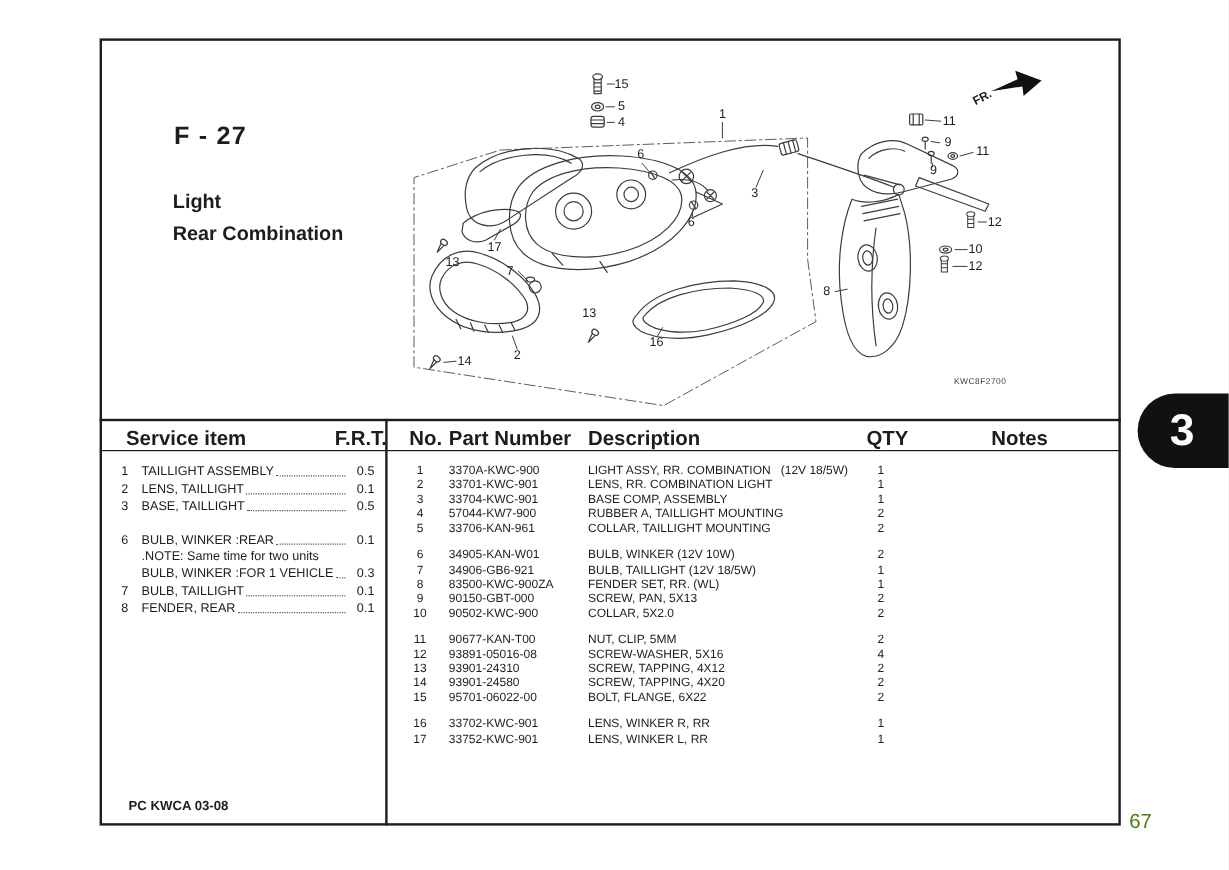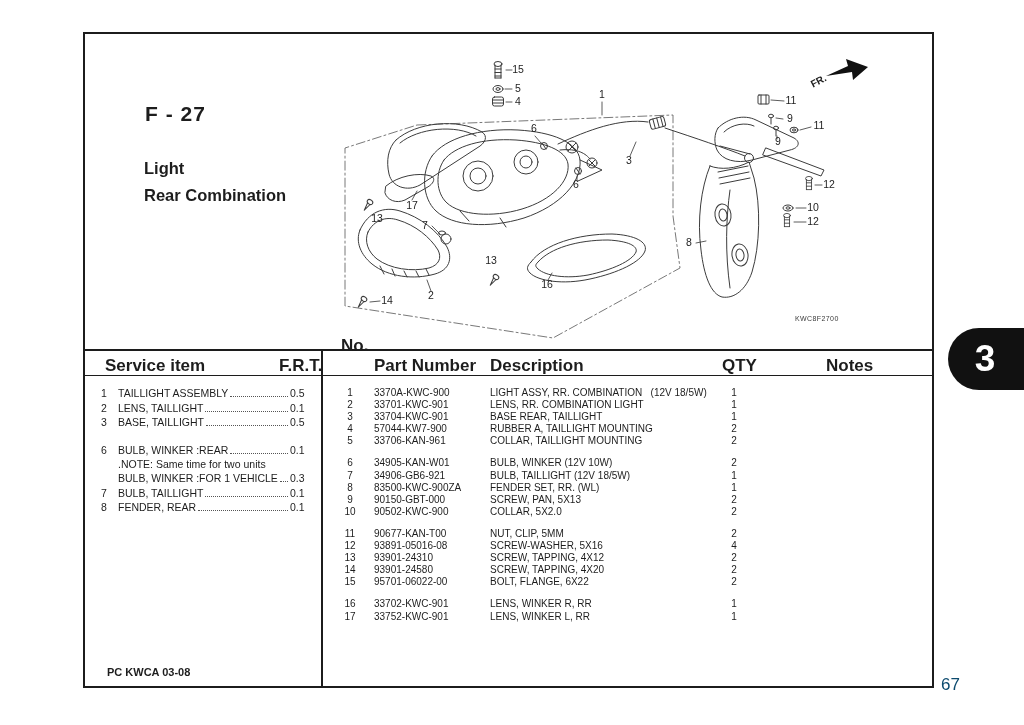--- a/index.html
+++ b/index.html
@@ -25,46 +25,46 @@
   .dlbl.bold { font-weight:bold; font-size:10px; }
   .diagram-code { position:absolute; left:795px; top:315px; font-size:7px; color:#3a3a3a; letter-spacing:0.4px; }
 
   .rule-top { position:absolute; left:83px; top:349px; width:851px; border-top:2px solid #1c1c1c; }
   .rule-header { position:absolute; left:83px; top:375px; width:851px; border-top:1px solid #1c1c1c; }
   .vdiv { position:absolute; left:321px; top:349px; height:339px; border-left:2px solid #1c1c1c; }
 
   .th { position:absolute; font-size:17px; font-weight:bold; white-space:nowrap; }
   .th-service { left:105px; top:356px; }
   .th-frt { left:279px; top:356px; }
-  .th-no { left:341px; top:336px; }
+  .th-no { left:341px; top:356px; }
   .th-pn { left:374px; top:356px; }
   .th-desc { left:490px; top:356px; }
   .th-qty { left:722px; top:356px; }
   .th-notes { left:826px; top:356px; }
 
   .service-rows { position:absolute; left:101px; top:385px; width:211px; font-size:10.5px; }
   .srow { display:flex; align-items:flex-end; height:14.4px; white-space:nowrap; }
   .srow.gap { margin-top:13px; }
   .sno { width:17px; }
   .sname { }
   .sleader { flex:1; border-bottom:1px dotted #555; margin:0 2px 2px 2px; min-width:4px; }
   .sleader.hidden { border-bottom:none; }
-  .sfrt { width:22px; }
+  .sfrt { width:22px; text-align:right; }
 
   .parts-rows { position:absolute; left:338px; top:387px; width:564px; font-size:10px; }
   .prow { display:flex; height:12.1px; align-items:flex-start; white-space:nowrap; }
   .prow.gap { margin-top:10px; }
   .pno { width:24px; text-align:center; }
   .ppn { width:116px; margin-left:12px; }
   .pdesc { width:225px; white-space:pre; overflow:hidden; }
   .pqty { width:38px; text-align:center; }
   .pnotes { flex:1; }
 
   .footer-code { position:absolute; left:107px; top:666px; font-size:11px; font-weight:bold; }
-  .page-number { position:absolute; left:941px; top:675px; font-size:17px; color:#0c4a6e; }
+  .page-number { position:absolute; left:941px; top:675px; font-size:17px; color:#4d7c0f; }
   .section-tab {
     position:absolute; left:948px; top:328px; width:80px; height:62px; background:#111;
     border-radius:31px 0 0 31px; display:flex; align-items:center; justify-content:center;
   }
   .tab-number { color:#fff; font-size:37px; font-weight:bold; font-family:"Liberation Sans",sans-serif; padding-right:6px; }
 </style>
 </head>
 <body>
 
 <div class="page">
@@ -331,21 +331,21 @@
       <div class="prow">
         <span class="pno">2</span>
         <span class="ppn">33701-KWC-901</span>
         <span class="pdesc">LENS, RR. COMBINATION LIGHT</span>
         <span class="pqty">1</span>
         <span class="pnotes"></span>
       </div>
       <div class="prow">
         <span class="pno">3</span>
         <span class="ppn">33704-KWC-901</span>
-        <span class="pdesc">BASE REAR, TAILLIGHT</span>
+        <span class="pdesc">BASE COMP, ASSEMBLY</span>
         <span class="pqty">1</span>
         <span class="pnotes"></span>
       </div>
       <div class="prow">
         <span class="pno">4</span>
         <span class="ppn">57044-KW7-900</span>
         <span class="pdesc">RUBBER A, TAILLIGHT MOUNTING</span>
         <span class="pqty">2</span>
         <span class="pnotes"></span>
       </div>

